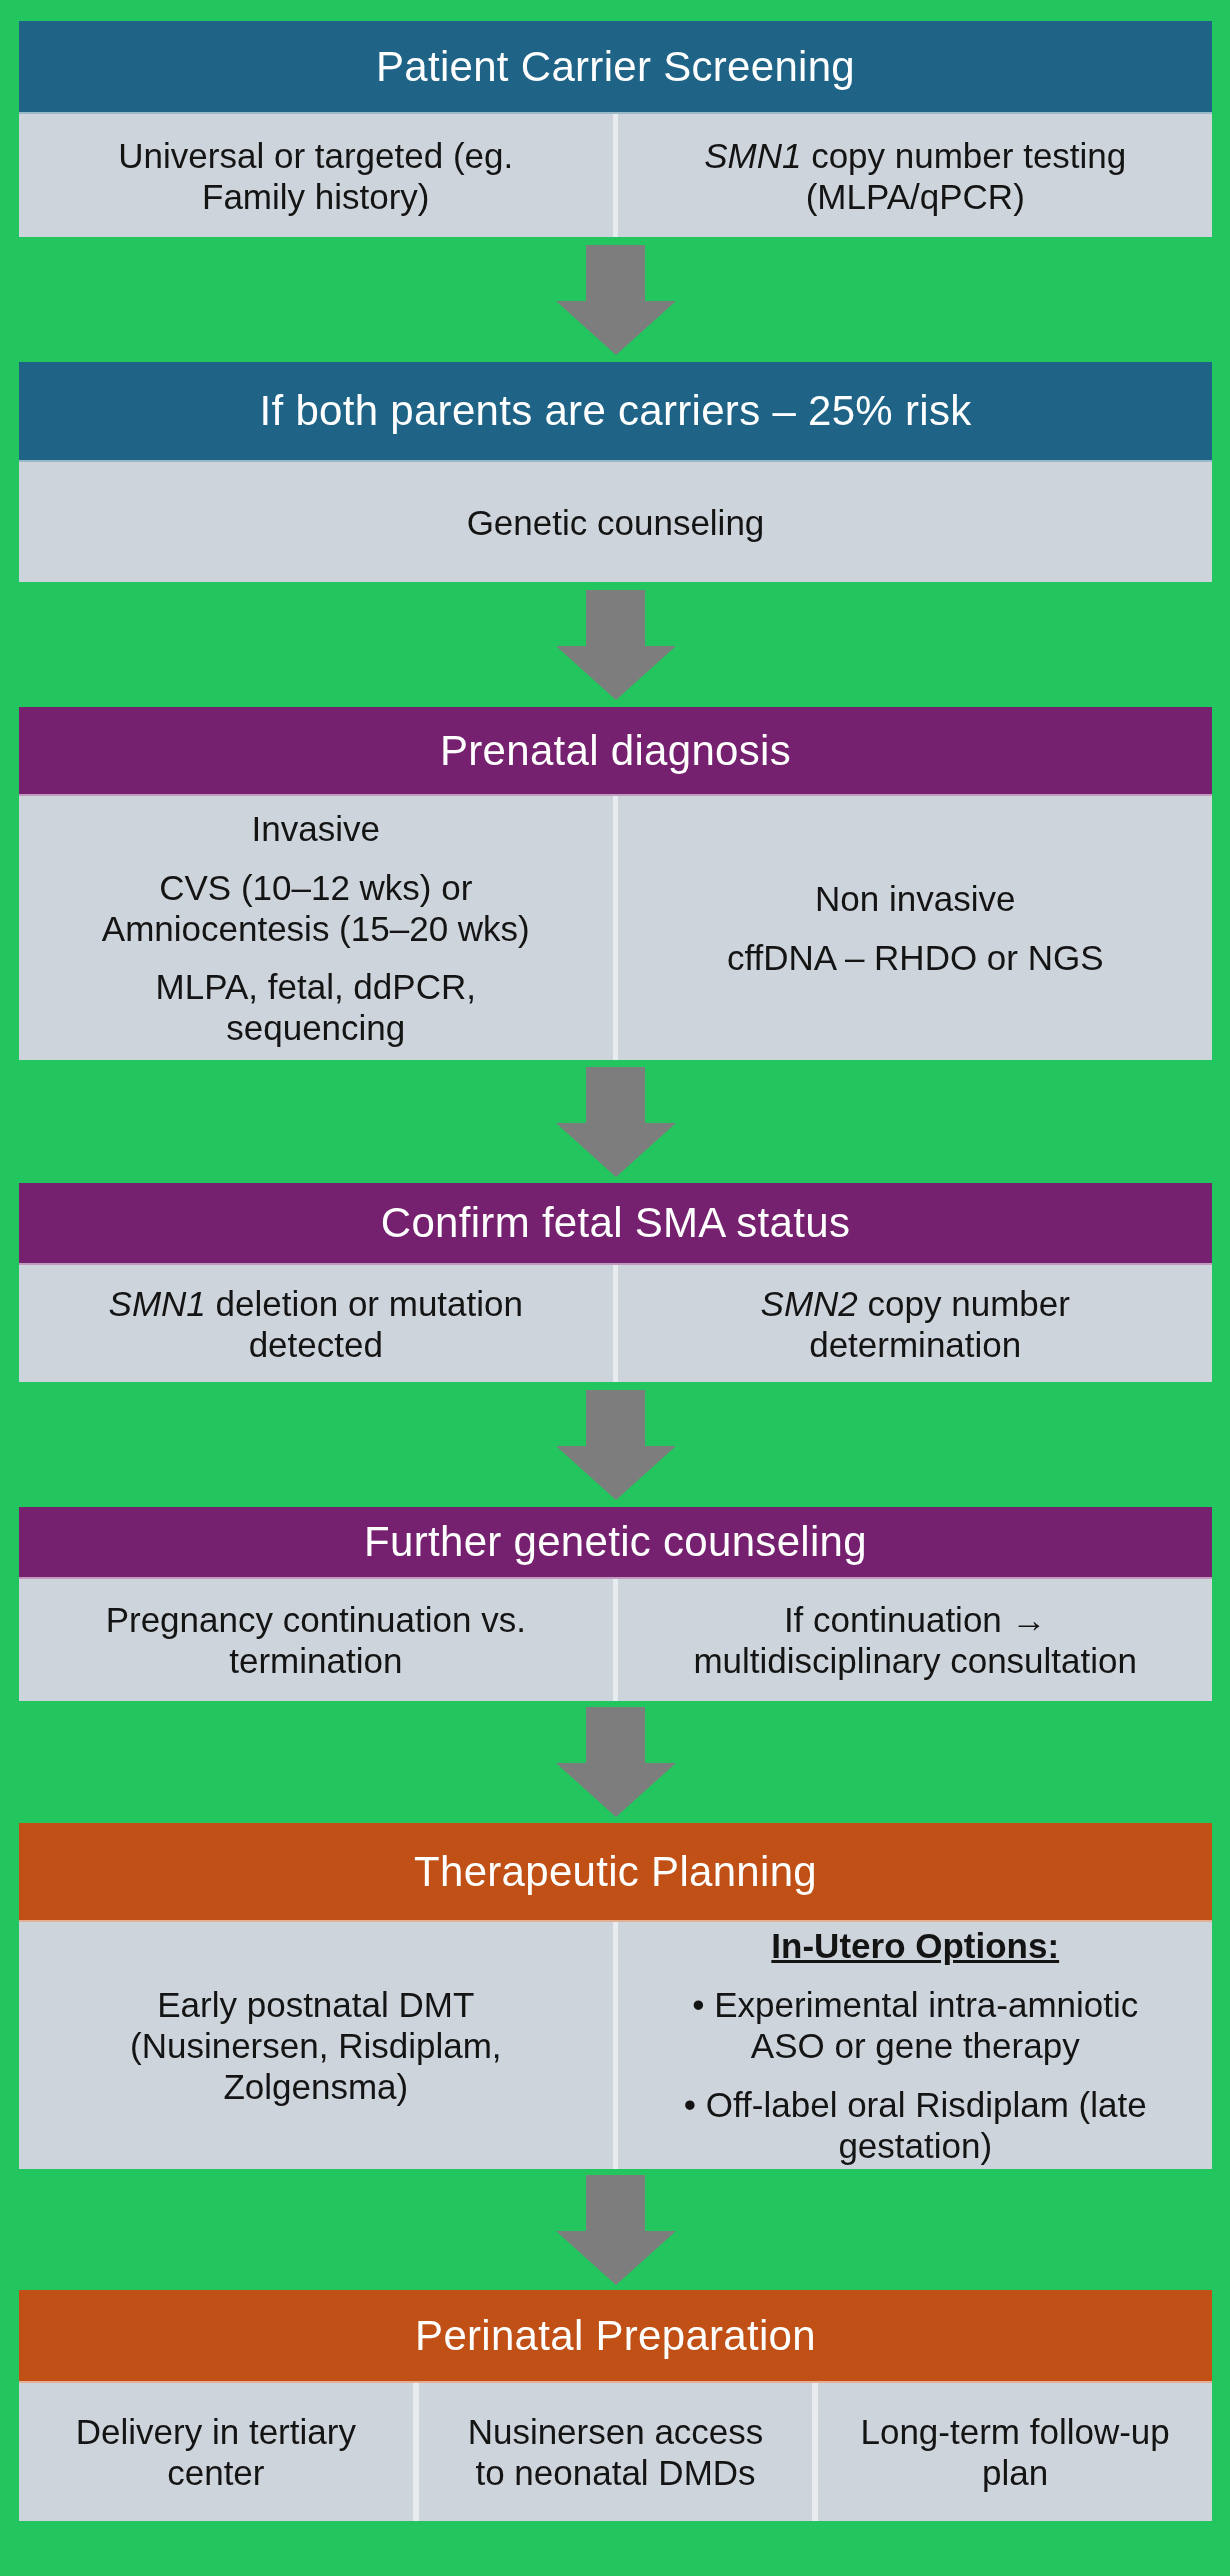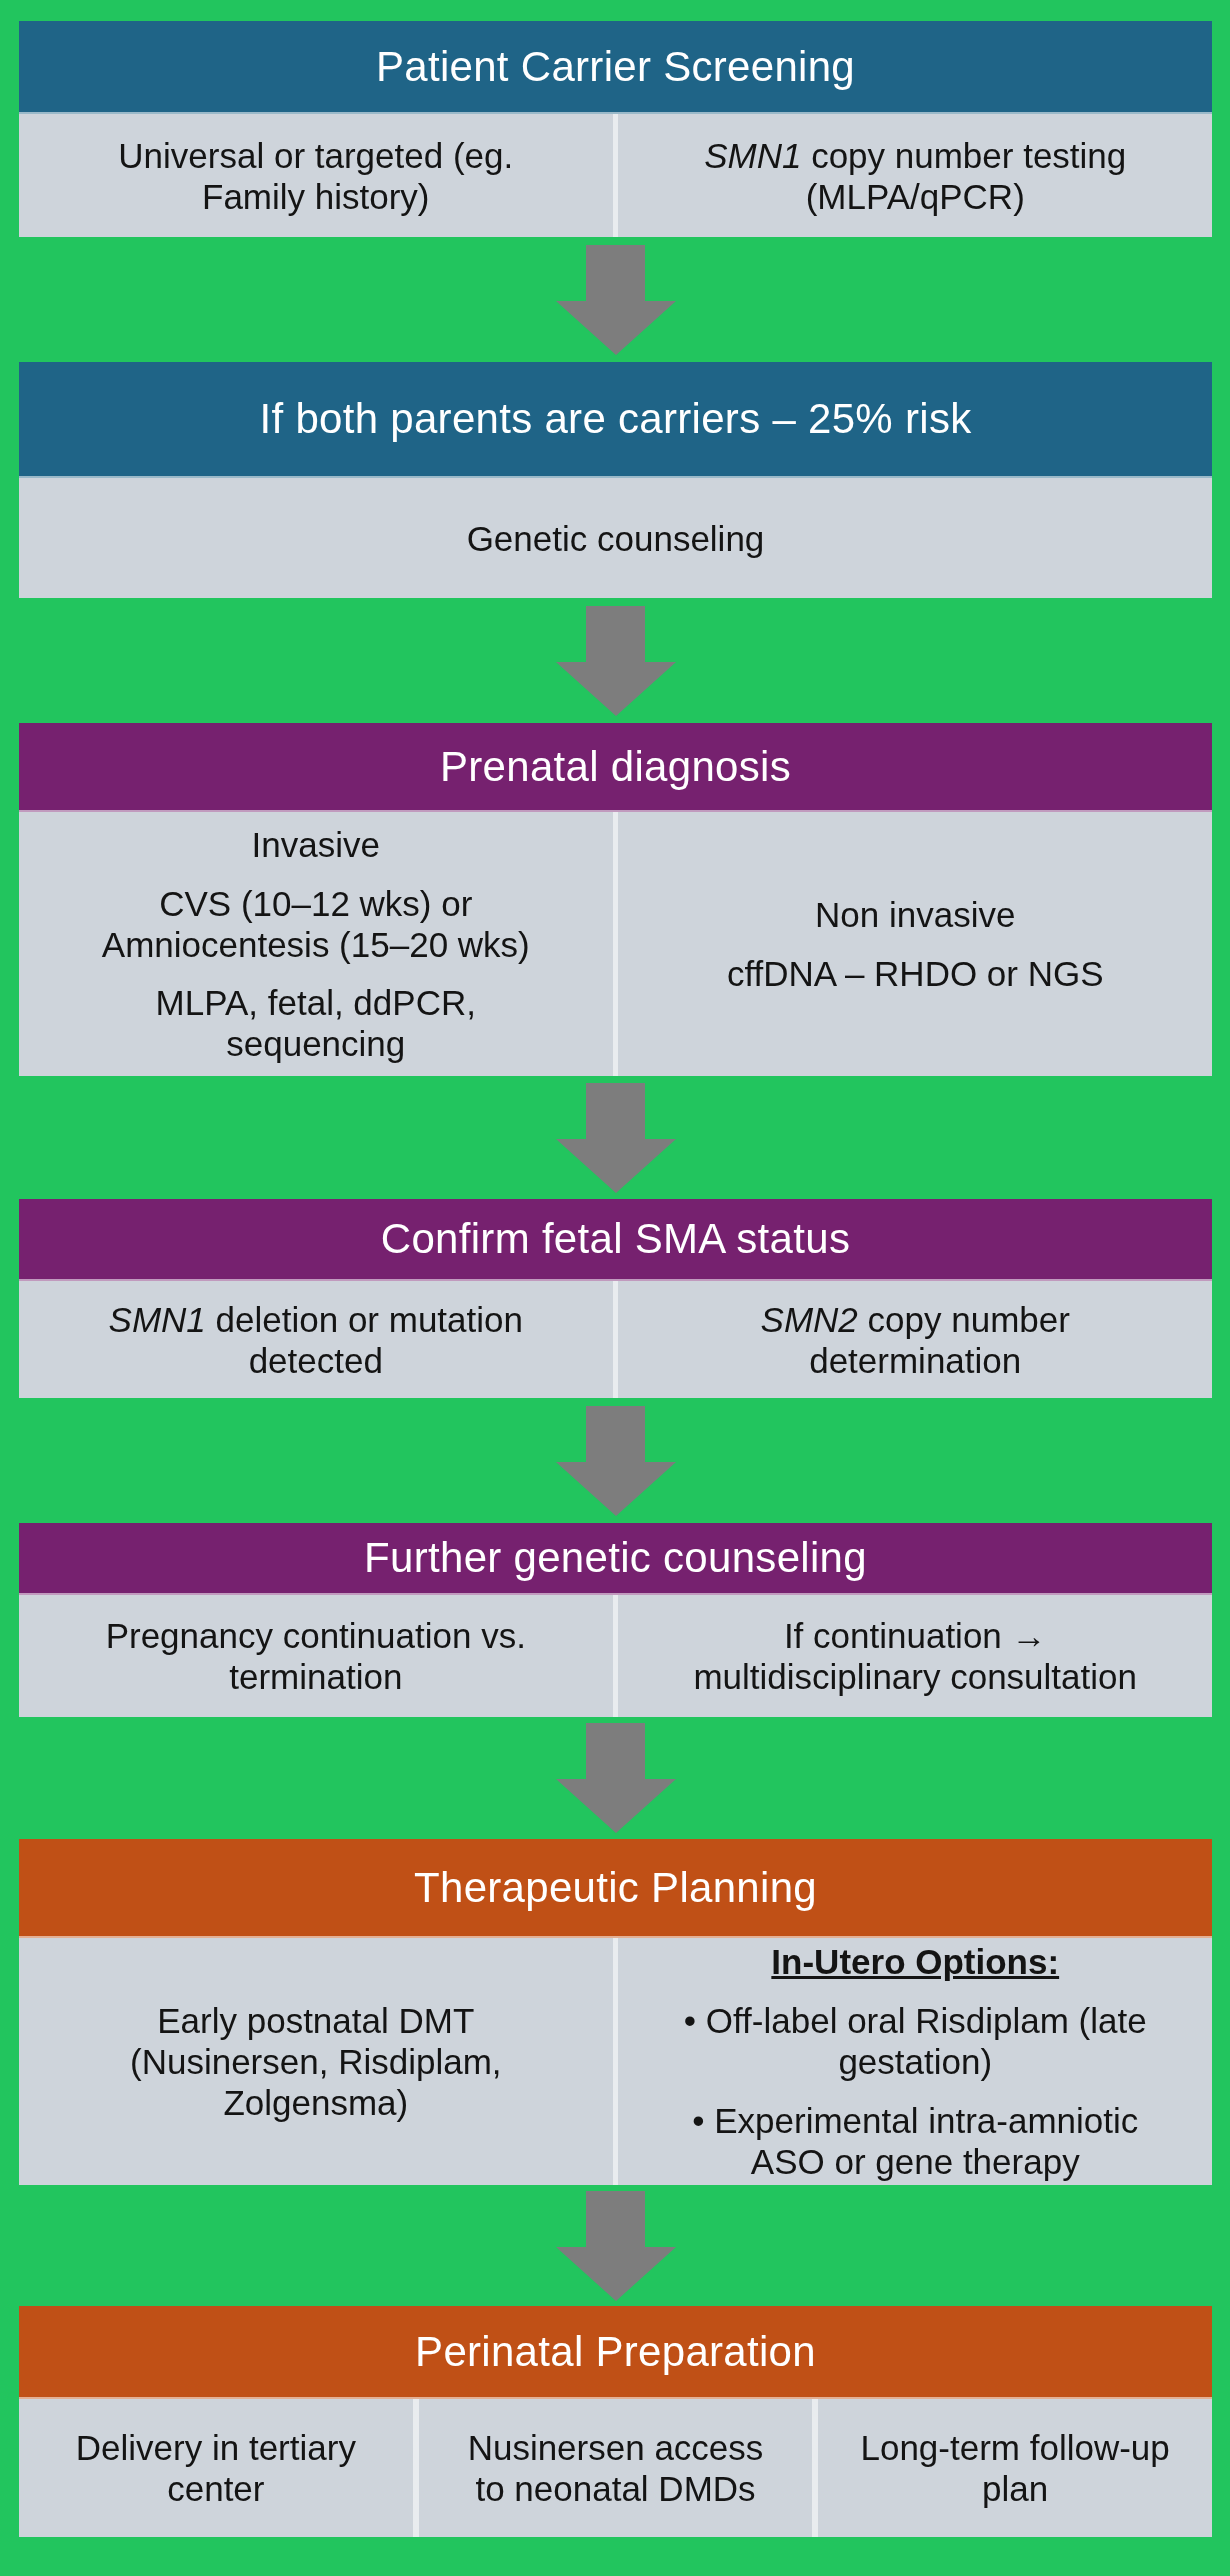--- a/index.html
+++ b/index.html
@@ -22,21 +22,21 @@
   .cell{
     flex:1;display:flex;flex-direction:column;justify-content:center;align-items:center;
     text-align:center;font-size:35px;line-height:41px;color:#141414;
     white-space:pre-line;padding:4.7px 14px;box-sizing:border-box;
   }
   .para{margin:0 0 17.6px 0;}
   .para:last-child{margin-bottom:0;}
   .vdiv{width:5.9px;background:rgba(255,255,255,.55);align-self:stretch;flex:0 0 auto;}
   
   .h-1{height:93px}.bd-1{height:123px}
-  .h-2{height:116px}.bd-2{height:120px}
+  .h-2{height:100px}.bd-2{height:120px}
   .h-3{height:89px}.bd-3{height:264px}
   .h-4{height:82px}.bd-4{height:117px}
   .h-5{height:72px}.bd-5{height:122px}
   .h-6{height:99px}.bd-6{height:247px}
   .h-7{height:93px}.bd-7{height:138px}
   .gap{display:flex;align-items:center;justify-content:center;}
   .g-1,.g-2,.g-4{height:125px}
   .g-3{height:123px}
   .g-5{height:122px}
   .g-6{height:121px}
@@ -174,24 +174,24 @@
     </header>
     <div class="bd bd-6">
       <div class="cell">
         <p class="para"><span>Early postnatal DMT
 (Nusinersen, Risdiplam,
 Zolgensma)</span></p>
       </div>
       <div class="vdiv"></div>
       <div class="cell">
         <p class="para"><b>In-Utero Options:</b></p>
+        <p class="para"><span>• Experimental intra-amniotic
+ASO or gene therapy</span></p>
         <p class="para"><span>• Off-label oral Risdiplam (late
 gestation)</span></p>
-        <p class="para"><span>• Experimental intra-amniotic
-ASO or gene therapy</span></p>
       </div>
     </div>
   </section>
 
   <div class="gap g-6">
     <div class="arrow">
       <div class="arrow-shaft"></div>
       <div class="arrow-head"></div>
     </div>
   </div>

